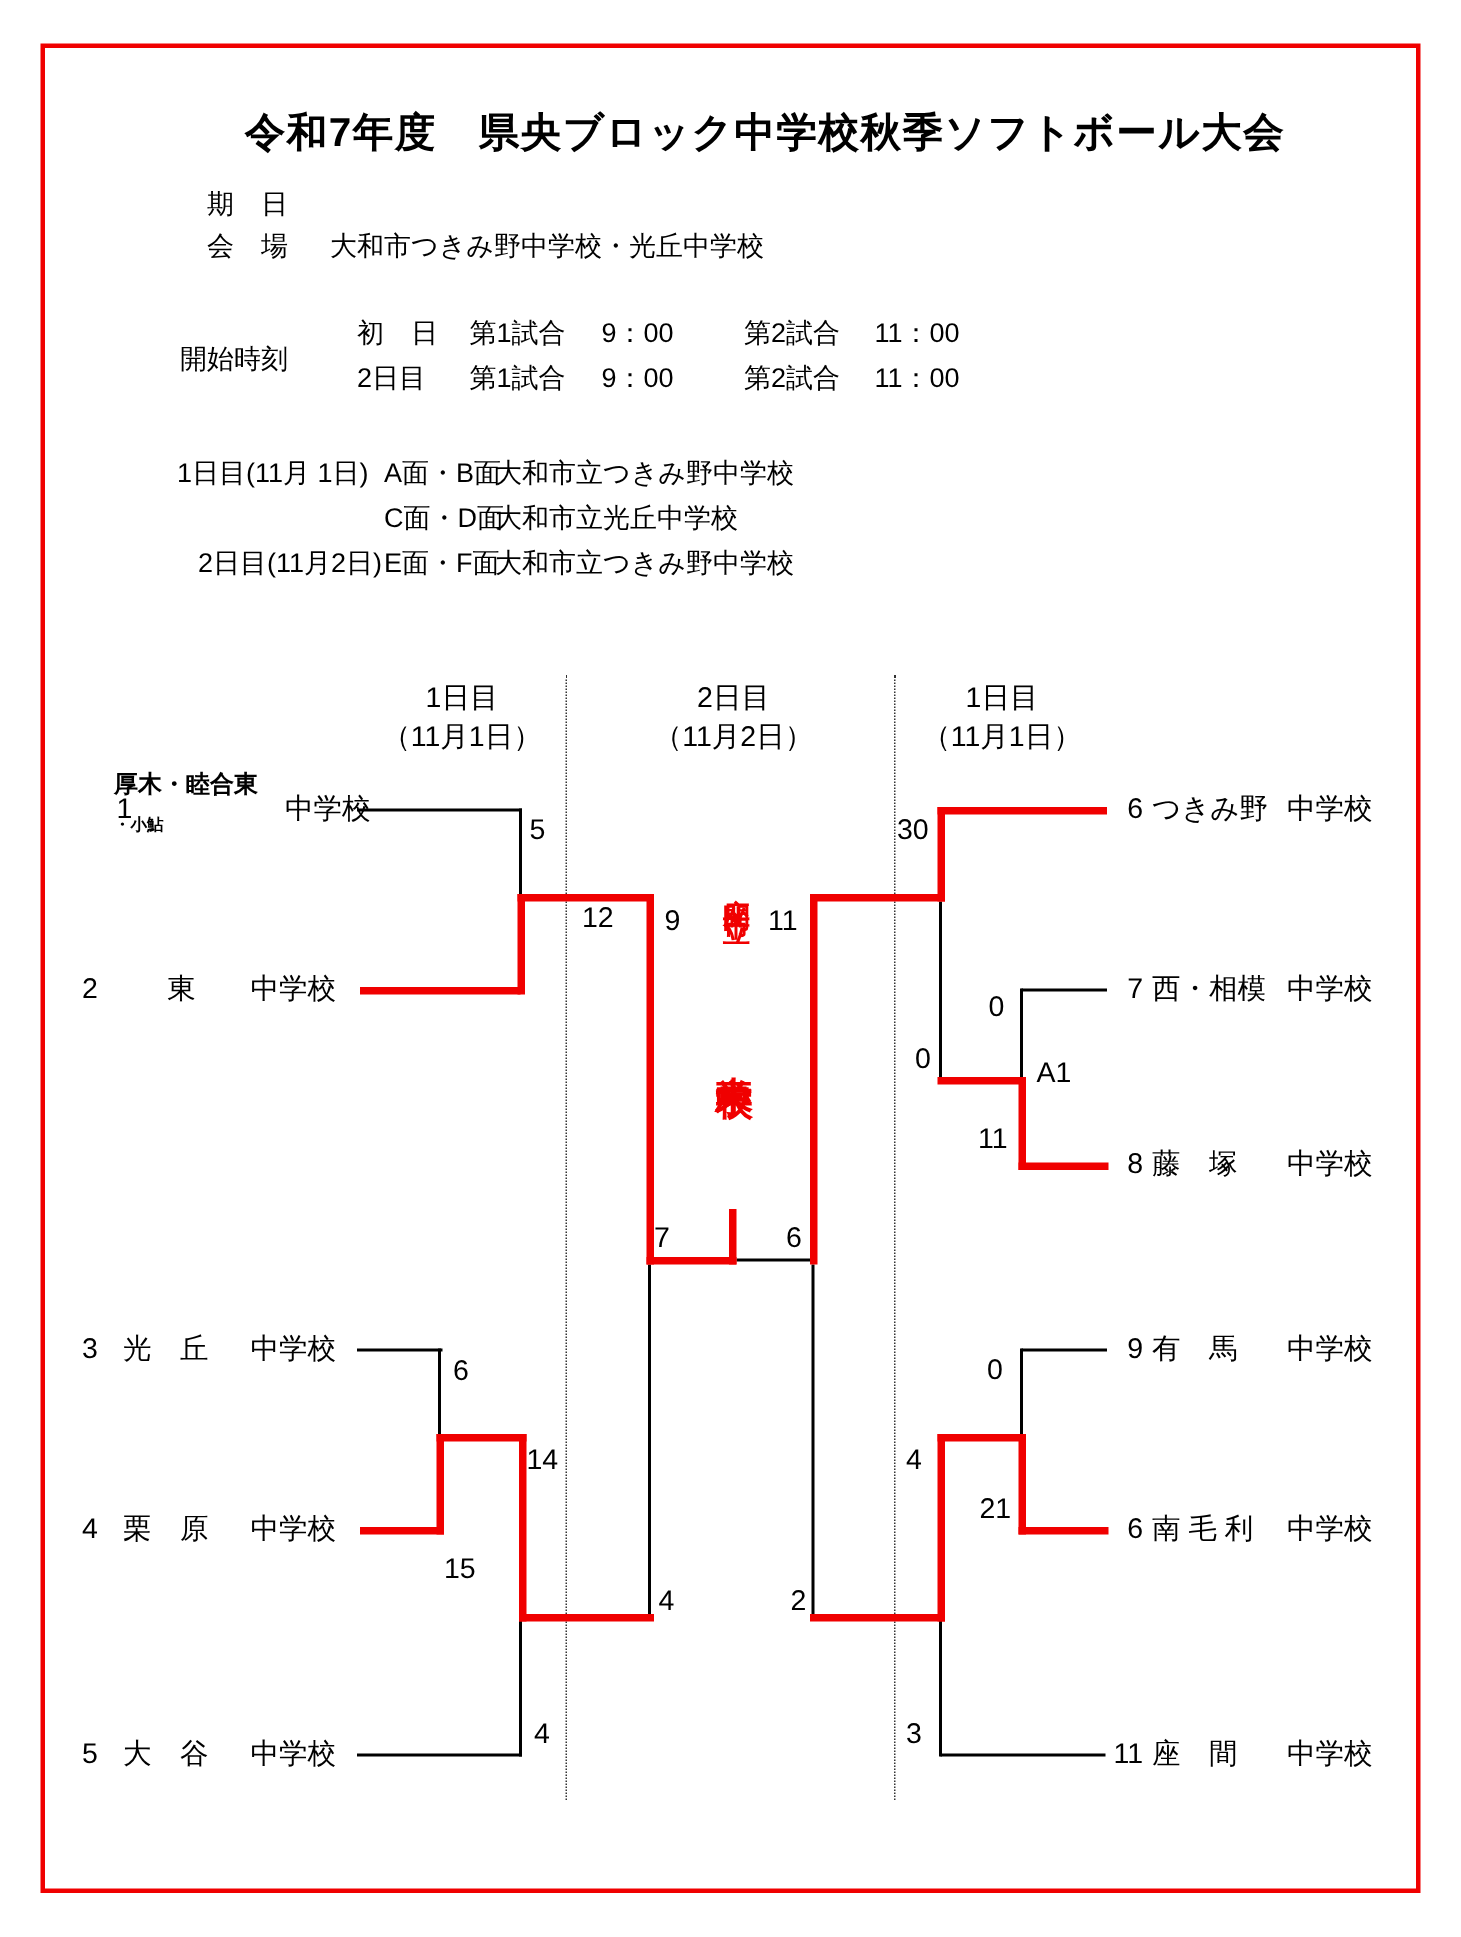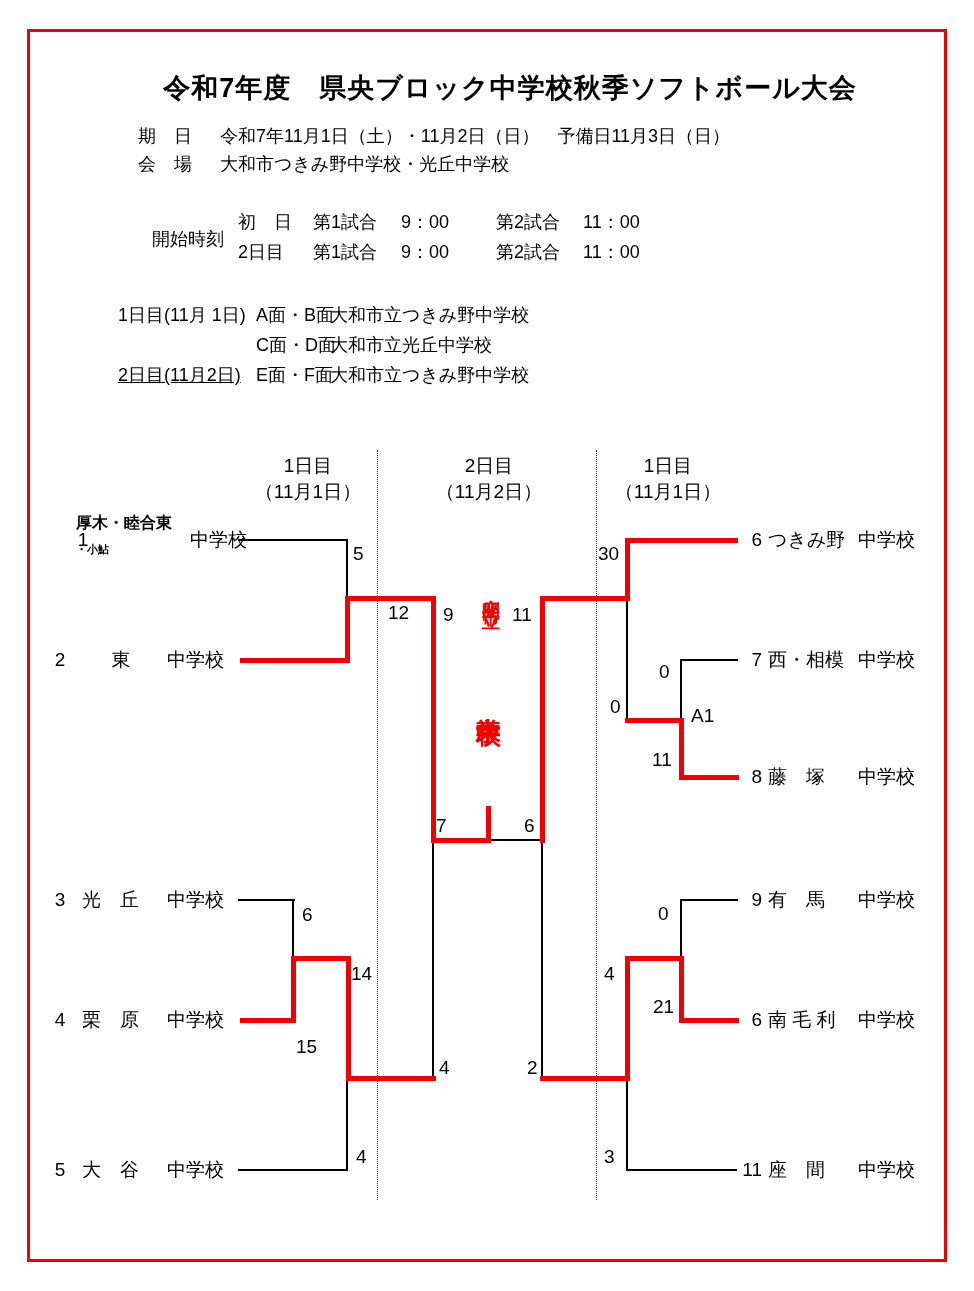--- a/index.html
+++ b/index.html
@@ -32,42 +32,41 @@
 </style>
 </head>
 <body>
 
 <div class="page">
   <div class="border-frame"></div>
 
   <div class="abs title">令和7年度　県央ブロック中学校秋季ソフトボール大会</div>
 
   <span class="abs t18" style="left:115px;top:125px;">期　日</span>
-  <span class="abs t18" style="left:197px;top:125px;">令和7年11月1日（土）・11月2日（日）　予備日11月3日（日）</span>
   <span class="abs t18" style="left:115px;top:153px;">会　場</span>
   <span class="abs t18" style="left:197px;top:153px;">大和市つきみ野中学校・光丘中学校</span>
 
-  <span class="abs t18" style="left:97px;top:228px;margin-left:32px;">開始時刻</span>
+  <span class="abs t18" style="left:97px;top:228px;">開始時刻</span>
   <span class="abs t18" style="left:215px;top:211px;">初　日</span>
   <span class="abs t18" style="left:290px;top:211px;">第1試合</span>
   <span class="abs t18" style="left:378px;top:211px;">9：00</span>
   <span class="abs t18" style="left:473px;top:211px;">第2試合</span>
   <span class="abs t18" style="left:560px;top:211px;">11：00</span>
   <span class="abs t18" style="left:215px;top:241px;">2日目</span>
   <span class="abs t18" style="left:290px;top:241px;">第1試合</span>
   <span class="abs t18" style="left:378px;top:241px;">9：00</span>
   <span class="abs t18" style="left:473px;top:241px;">第2試合</span>
   <span class="abs t18" style="left:560px;top:241px;">11：00</span>
 
   <span class="abs t18" style="left:95px;top:304px;">1日目(11月 1日)</span>
   <span class="abs t18" style="left:233px;top:304px;">A面・B面</span>
   <span class="abs t18" style="left:307px;top:304px;">大和市立つきみ野中学校</span>
   <span class="abs t18" style="left:233px;top:334px;">C面・D面</span>
   <span class="abs t18" style="left:307px;top:334px;">大和市立光丘中学校</span>
-  <span class="abs t18" style="left:95px;top:364px;text-decoration:underline;">2日目(11月2日)</span>
+  <span class="abs t18" style="left:109px;top:364px;">2日目(11月2日)</span>
   <span class="abs t18" style="left:233px;top:364px;">E面・F面</span>
   <span class="abs t18" style="left:307px;top:364px;">大和市立つきみ野中学校</span>
 
   <div class="hdr" style="left:238px;top:453px;">
     <div>1日目</div>
     <div>（11月1日）</div>
   </div>
   <div class="hdr" style="left:419px;top:453px;">
     <div>2日目</div>
     <div>（11月2日）</div>

